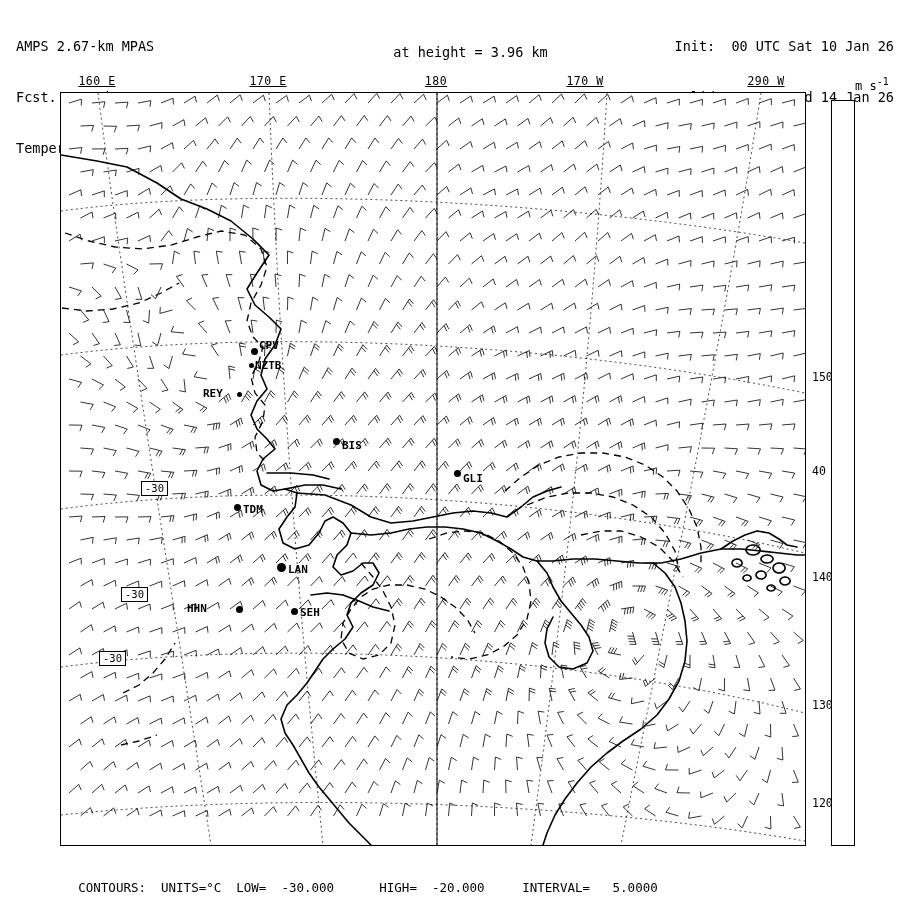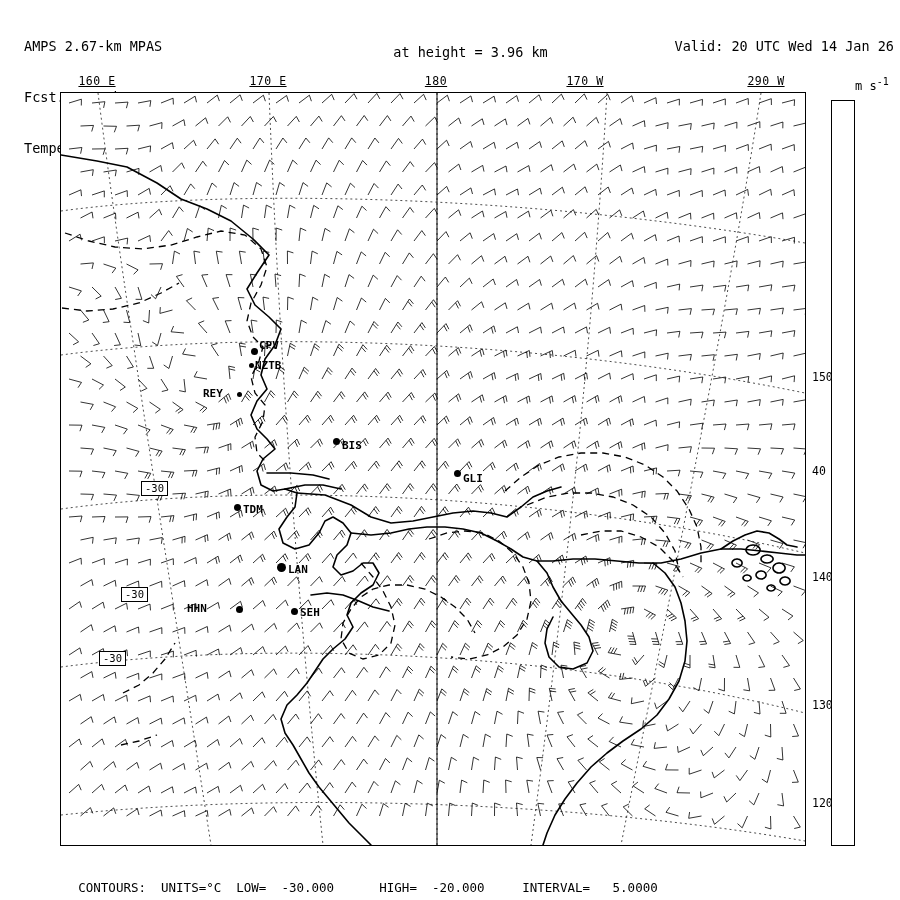--- a/index.html
+++ b/index.html
@@ -5,21 +5,21 @@
   html,body{margin:0;padding:0;background:#ffffff;}
   body{
     width:900px;height:900px;
     font-family:"DejaVu Sans Mono", monospace;
     color:#000;
     position:relative;
     overflow:hidden;
   }
   .abs{position:absolute;}
   
-  #header-left{left:24px;top:4px;font-size:13.5px;line-height:17px;white-space:pre;}
+  #header-left{left:16px;top:4px;font-size:13.5px;line-height:17px;white-space:pre;}
   #header-right{right:6px;top:4px;font-size:13.5px;line-height:17px;white-space:pre;text-align:right;}
   #header-center{left:0;top:44px;width:900px;text-align:center;font-size:13.5px;}
   #header-center span{display:inline-block;margin-left:41px;}
   
   #plot-frame{
     left:60px;top:92px;width:744px;height:752px;
     border:1px solid #000;
     background:#ffffff;
     overflow:hidden;
   }
@@ -47,20 +47,21 @@
 </head>
 <body>
 
 <div class="abs" id="header-left">
   <div>AMPS 2.67-km MPAS</div>
   <div>Fcst.  116 h</div>
   <div>Temperature</div>
 </div>
 
 <div class="abs" id="header-right">
+  <div>Init:  00 UTC Sat 10 Jan 26</div>
   <div>Valid: 20 UTC Wed 14 Jan 26</div>
 </div>
 
 <div class="abs" id="header-center">
   <span>at height =  3.96 km</span>
 </div>
 
 <div class="abs axis-lab top-lab" style="left:97px">160 E</div>
 <div class="abs axis-lab top-lab" style="left:268px">170 E</div>
 <div class="abs axis-lab top-lab" style="left:436px">180</div>

